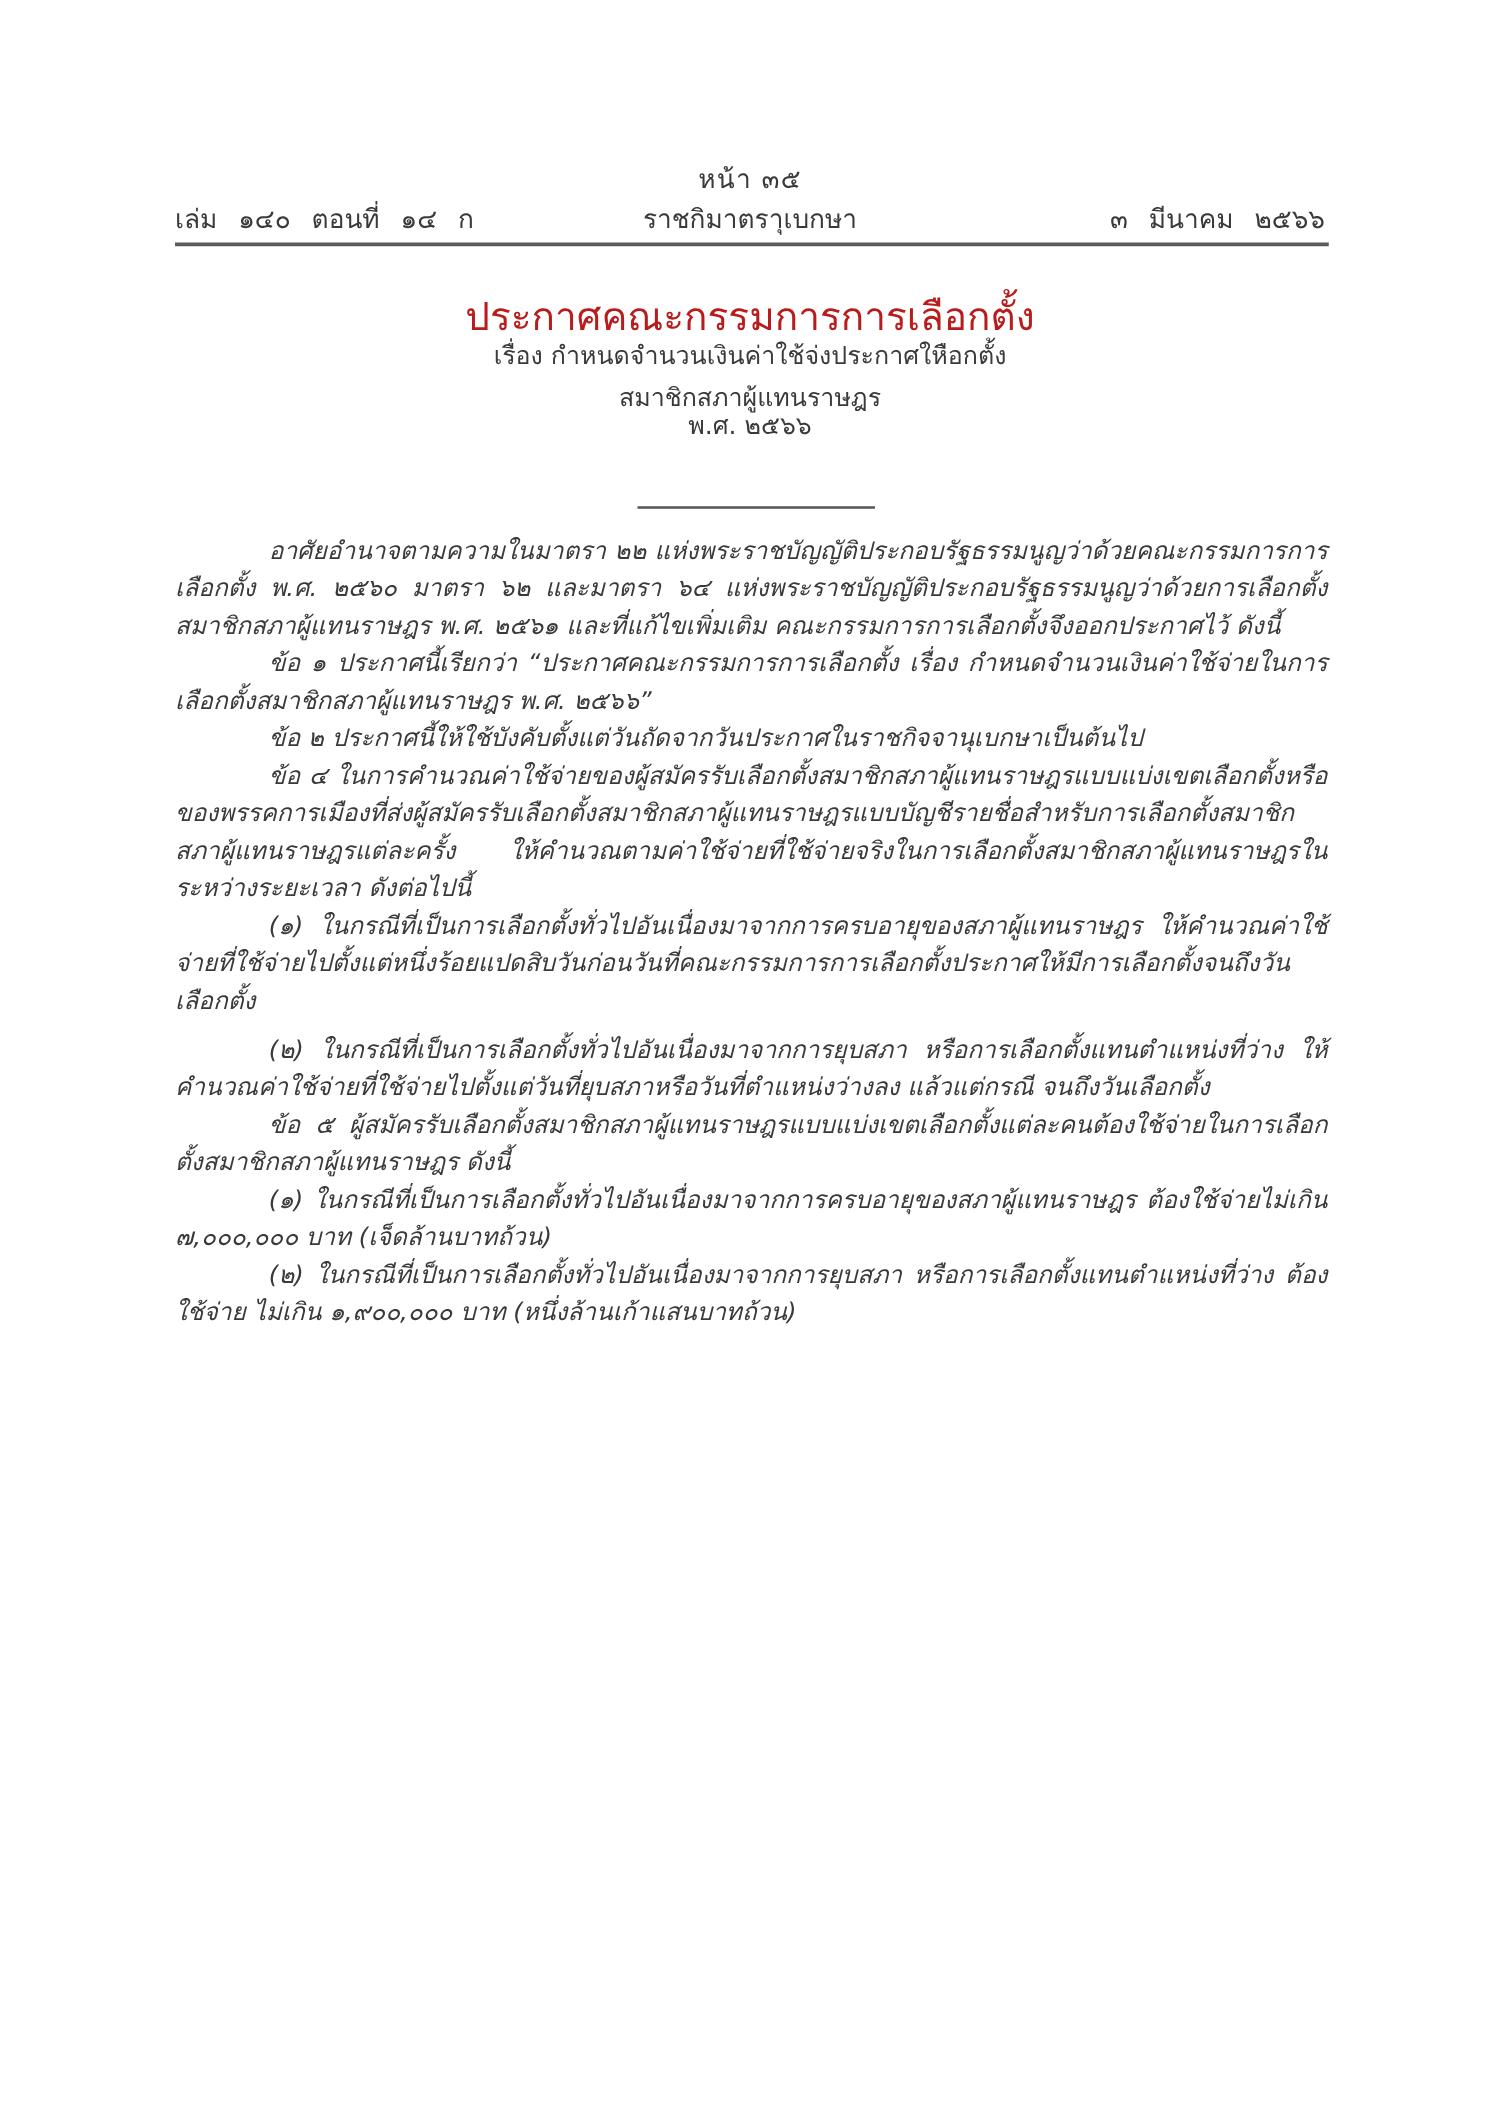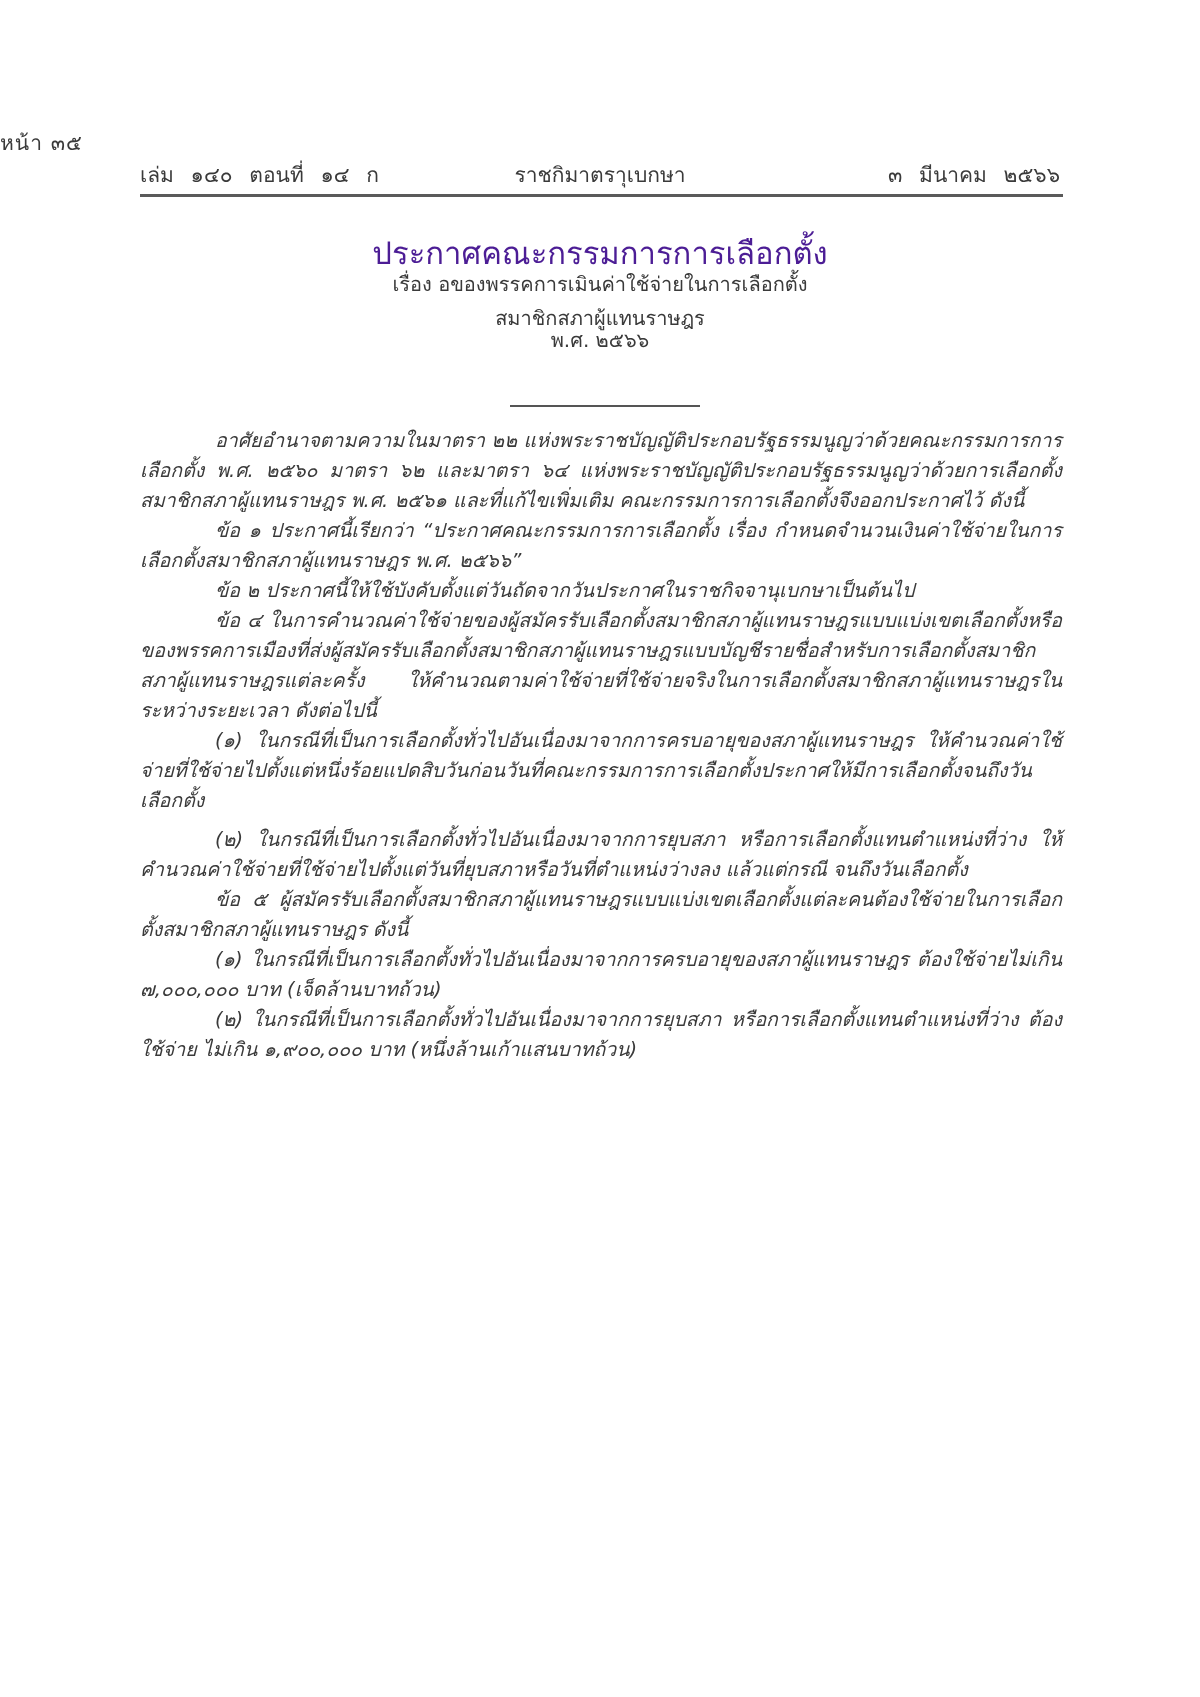--- a/index.html
+++ b/index.html
@@ -3,37 +3,37 @@
 <meta charset="utf-8">
 <style>
   html, body { margin: 0; padding: 0; background: #ffffff; }
   body {
     width: 1200px; height: 1697px; position: relative; overflow: hidden;
     font-family: "DejaVu Sans", "Liberation Sans", sans-serif;
     color: #3a3a3a;
   }
   .page { position: absolute; left: 0; top: 0; width: 1200px; height: 1697px; }
   .pagenum {
-    position: absolute; top: 126px; left: 0; width: 1200px; text-align: left;
+    position: absolute; top: 126px; left: 0; width: 1200px; text-align: center;
     font-size: 21px; letter-spacing: 1px;
   }
   .header-row {
     position: absolute; top: 158px; left: 140px; width: 920px; height: 32px;
     font-size: 21px;
   }
   .header-row .left { position: absolute; left: 0; top: 0; word-spacing: 10px; }
   .header-row .center { position: absolute; left: 0; width: 920px; top: 0; text-align: center; }
   .header-row .right { position: absolute; right: 0; top: 0; word-spacing: 10px; }
   .header-rule {
     position: absolute; top: 194px; left: 140px; width: 923px; height: 3px;
     background: #5a5a5a;
   }
   .title {
     position: absolute; top: 228px; left: 0; width: 1200px; text-align: center;
-    font-size: 31px; color: #4c1d95;
+    font-size: 31px; color: #b91c1c;
   }
   .subtitle {
     position: absolute; left: 0; width: 1200px; text-align: center;
     font-size: 20px;
   }
   .short-rule {
     position: absolute; top: 405px; left: 510px; width: 190px; height: 2px;
     background: #555;
   }
   .body {
@@ -55,21 +55,21 @@
   <div class="pagenum">หน้า ๓๕</div>
 
   <div class="header-row">
     <span class="left">เล่ม ๑๔๐ ตอนที่ ๑๔ ก</span>
     <span class="center">ราชกิมาตราุเบกษา</span>
     <span class="right">๓ มีนาคม ๒๕๖๖</span>
   </div>
   <div class="header-rule"></div>
 
   <div class="title">ประกาศคณะกรรมการการเลือกตั้ง</div>
-  <div class="subtitle" style="top:268px">เรื่อง  อของพรรคการเมินค่าใช้จ่ายในการเลือกตั้ง</div>
+  <div class="subtitle" style="top:268px">เรื่อง  กำหนดจำนวนเงินค่าใช้จ่งประกาศใหือกตั้ง</div>
   <div class="subtitle" style="top:302px">สมาชิกสภาผู้แทนราษฎร</div>
   <div class="subtitle" style="top:324px">พ.ศ. ๒๕๖๖</div>
   <div class="short-rule"></div>
 
   <div class="body">
     <p class="p">อาศัยอำนาจตามความในมาตรา ๒๒ แห่งพระราชบัญญัติประกอบรัฐธรรมนูญว่าด้วยคณะกรรมการการเลือกตั้ง พ.ศ. ๒๕๖๐ มาตรา ๖๒ และมาตรา ๖๔ แห่งพระราชบัญญัติประกอบรัฐธรรมนูญว่าด้วยการเลือกตั้งสมาชิกสภาผู้แทนราษฎร พ.ศ. ๒๕๖๑ และที่แก้ไขเพิ่มเติม คณะกรรมการการเลือกตั้งจึงออกประกาศไว้ ดังนี้</p>
     <p class="p">ข้อ ๑ ประกาศนี้เรียกว่า “ประกาศคณะกรรมการการเลือกตั้ง เรื่อง กำหนดจำนวนเงินค่าใช้จ่ายในการเลือกตั้งสมาชิกสภาผู้แทนราษฎร พ.ศ. ๒๕๖๖”</p>
     <p class="p">ข้อ ๒ ประกาศนี้ให้ใช้บังคับตั้งแต่วันถัดจากวันประกาศในราชกิจจานุเบกษาเป็นต้นไป</p>
     <p class="p">ข้อ ๔ ในการคำนวณค่าใช้จ่ายของผู้สมัครรับเลือกตั้งสมาชิกสภาผู้แทนราษฎรแบบแบ่งเขตเลือกตั้งหรือของพรรคการเมืองที่ส่งผู้สมัครรับเลือกตั้งสมาชิกสภาผู้แทนราษฎรแบบบัญชีรายชื่อสำหรับการเลือกตั้งสมาชิกสภาผู้แทนราษฎรแต่ละครั้ง ให้คำนวณตามค่าใช้จ่ายที่ใช้จ่ายจริงในการเลือกตั้งสมาชิกสภาผู้แทนราษฎรในระหว่างระยะเวลา ดังต่อไปนี้</p>
     <p class="p sub">(๑) ในกรณีที่เป็นการเลือกตั้งทั่วไปอันเนื่องมาจากการครบอายุของสภาผู้แทนราษฎร ให้คำนวณค่าใช้จ่ายที่ใช้จ่ายไปตั้งแต่หนึ่งร้อยแปดสิบวันก่อนวันที่คณะกรรมการการเลือกตั้งประกาศให้มีการเลือกตั้งจนถึงวันเลือกตั้ง</p>

